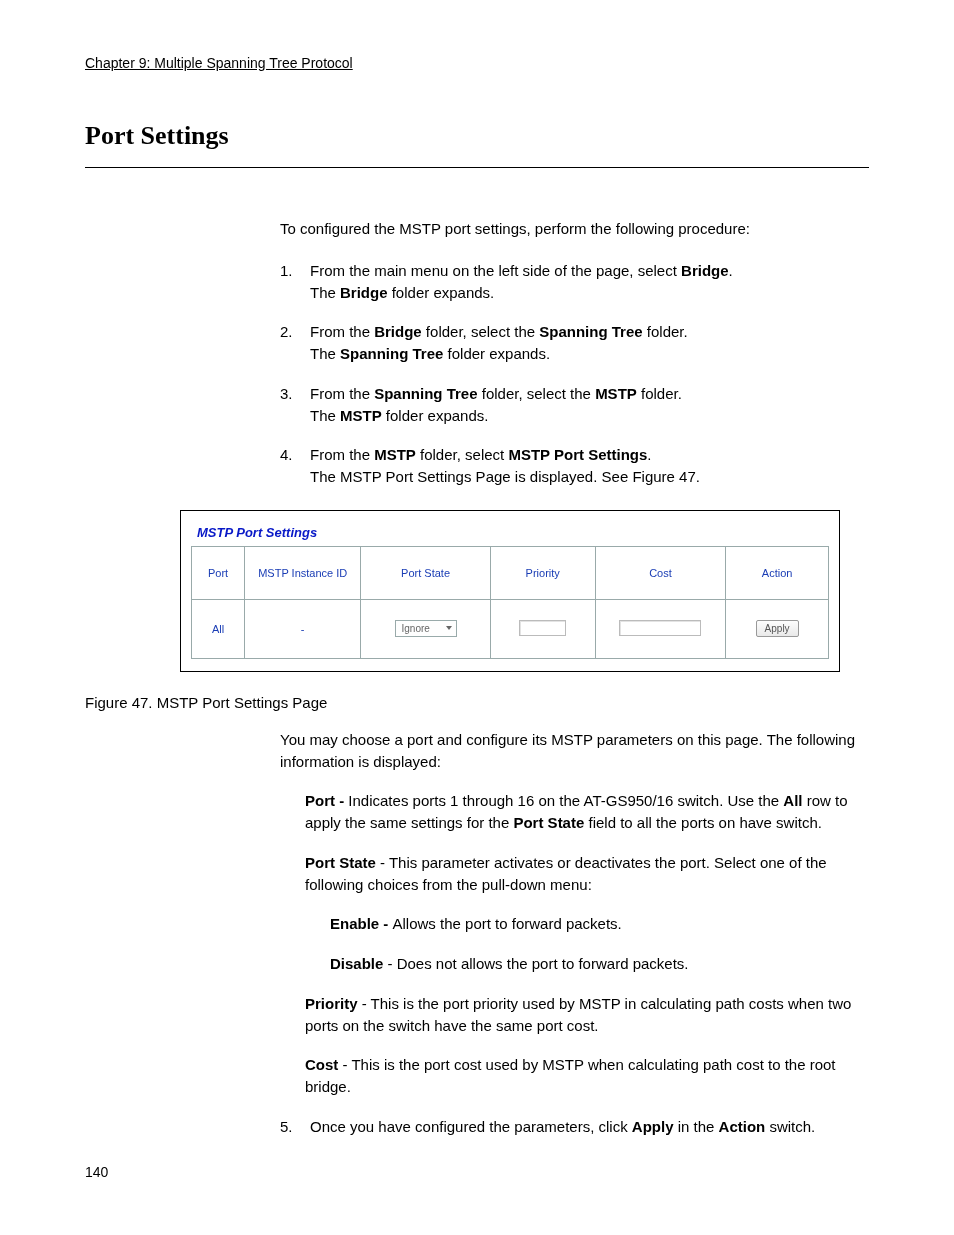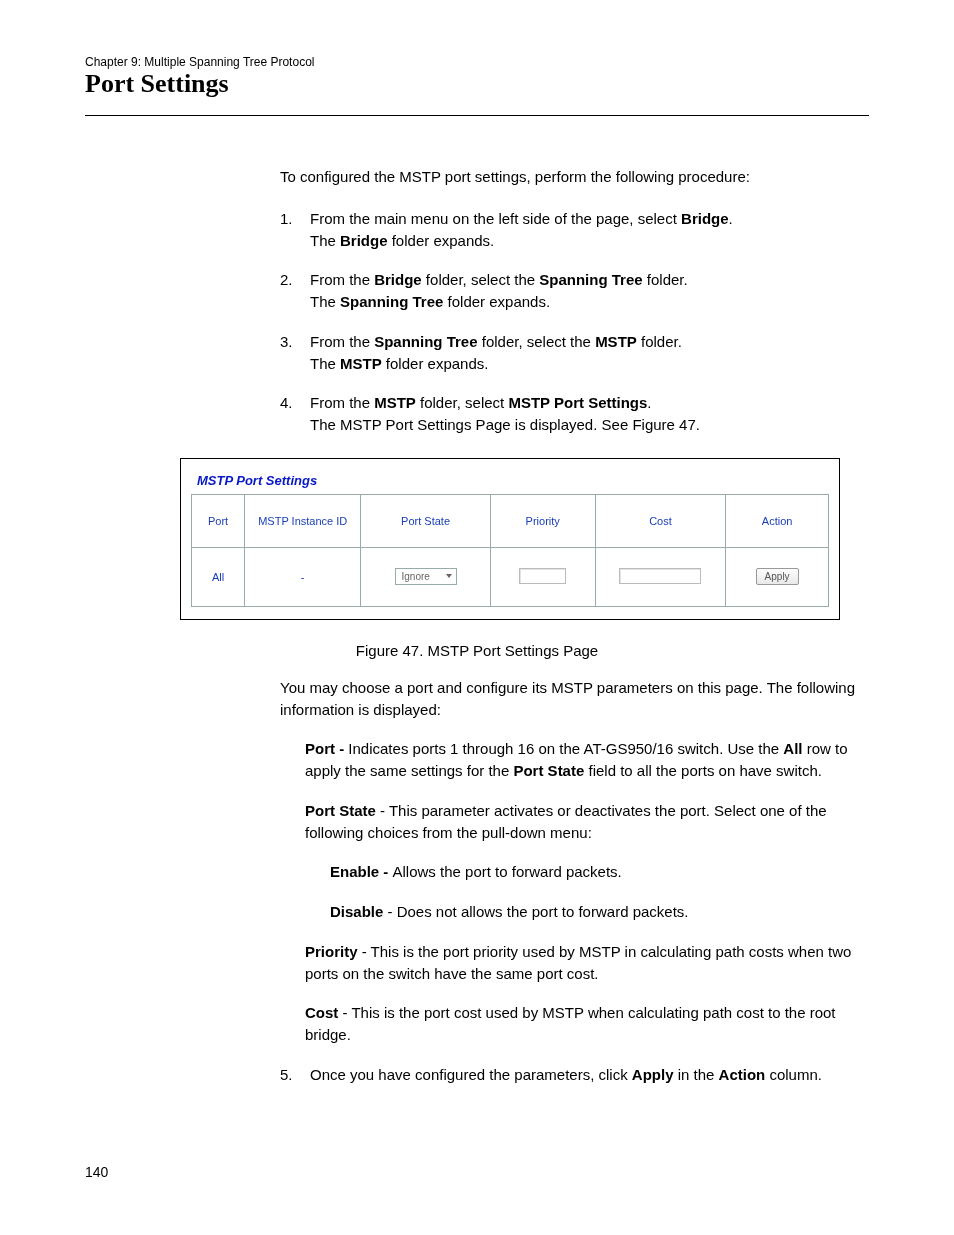--- a/index.html
+++ b/index.html
@@ -10,21 +10,23 @@
       color: #000;
       width: 954px;
     }
     .page {
       padding: 55px 85px 40px 85px;
       box-sizing: border-box;
       min-height: 1235px;
       position: relative;
     }
     .header-line {
-      font-size: 12px;
+      font-size: 14px;
+      margin-bottom: 50px;
+      text-decoration: underline;
     }
     .section-title {
       font-family: Georgia, 'Times New Roman', serif;
       font-size: 26px;
       font-weight: bold;
       border-bottom: 1px solid #000;
       padding-bottom: 16px;
       margin-bottom: 50px;
     }
     .body-text {
@@ -102,21 +104,20 @@
     .buttonish {
       display: inline-block;
       font-size: 10px;
       padding: 2px 8px;
       border: 1px solid #999;
       border-radius: 2px;
       color: #555;
       background: linear-gradient(#fdfdfd, #e9e9e9);
     }
     .figure-caption {
-      text-align: center;
       font-size: 15px;
       margin: 22px 0 18px 0;
     }
     .para { margin-bottom: 18px; }
     .def1 { margin-left: 25px; margin-bottom: 18px; }
     .def2 { margin-left: 50px; margin-bottom: 18px; }
     .page-number {
       position: absolute;
       bottom: 55px;
       left: 85px;
@@ -232,19 +233,19 @@
       <b>Priority</b><span> - This is the port priority used by MSTP in calculating path costs when two ports on the switch have the same port cost.</span>
     </div>
 
     <div class="def1">
       <b>Cost</b><span> - This is the port cost used by MSTP when calculating path cost to the root bridge.</span>
     </div>
 
     <div class="numbered">
       <div class="num">5.</div>
       <div class="num-content">
-        <span>Once you have configured the parameters, click </span><b>Apply</b><span> in the </span><b>Action</b><span> column.</span>
+        <span>Once you have configured the parameters, click </span><b>Apply</b><span> in the </span><b>Action</b><span> switch.</span>
       </div>
     </div>
   </div>
 
   <div class="page-number">140</div>
 </div>
 
 </body></html>

